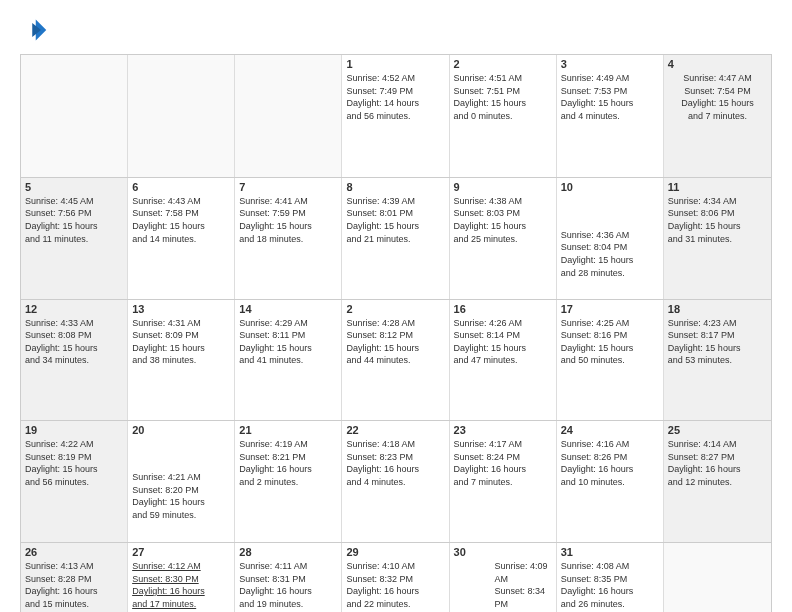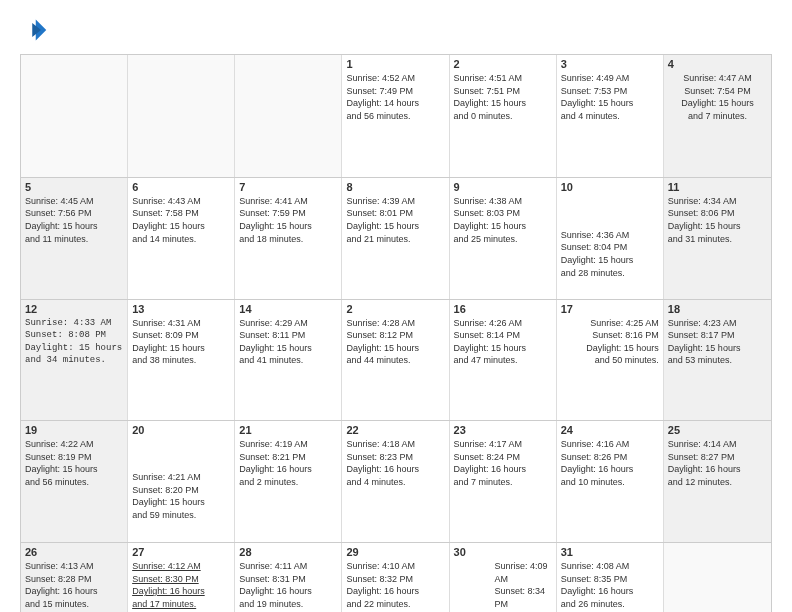--- a/index.html
+++ b/index.html
@@ -217,21 +217,21 @@
             <span class="day-num">11</span>
             <div class="day-info" style="white-space: pre-line;">Sunrise: 4:34 AM
 Sunset: 8:06 PM
 Daylight: 15 hours
 and 31 minutes.</div>
           </div>
         </div>
         <div class="cal-week">
           <div class="cal-cell shaded">
             <span class="day-num">12</span>
-            <div class="day-info" style="white-space: pre-line; font-family: Liberation Mono, monospace;">Sunrise: 4:33 AM
+            <div class="day-info" style="white-space: pre-line;">Sunrise: 4:33 AM
 Sunset: 8:08 PM
 Daylight: 15 hours
 and 34 minutes.</div>
           </div>
           <div class="cal-cell">
             <span class="day-num">13</span>
             <div class="day-info" style="white-space: pre-line;">Sunrise: 4:31 AM
 Sunset: 8:09 PM
 Daylight: 15 hours
 and 38 minutes.</div>
@@ -252,21 +252,21 @@
           </div>
           <div class="cal-cell">
             <span class="day-num">16</span>
             <div class="day-info" style="white-space: pre-line;">Sunrise: 4:26 AM
 Sunset: 8:14 PM
 Daylight: 15 hours
 and 47 minutes.</div>
           </div>
           <div class="cal-cell">
             <span class="day-num">17</span>
-            <div class="day-info" style="white-space: pre-line; text-align: right;">Sunrise: 4:25 AM
+            <div class="day-info" style="white-space: pre-line;">Sunrise: 4:25 AM
 Sunset: 8:16 PM
 Daylight: 15 hours
 and 50 minutes.</div>
           </div>
           <div class="cal-cell shaded">
             <span class="day-num">18</span>
             <div class="day-info" style="white-space: pre-line;">Sunrise: 4:23 AM
 Sunset: 8:17 PM
 Daylight: 15 hours
 and 53 minutes.</div>

